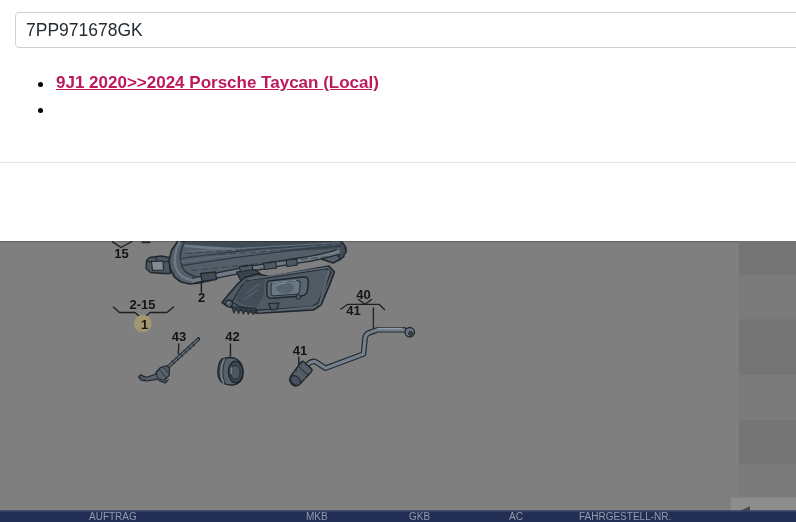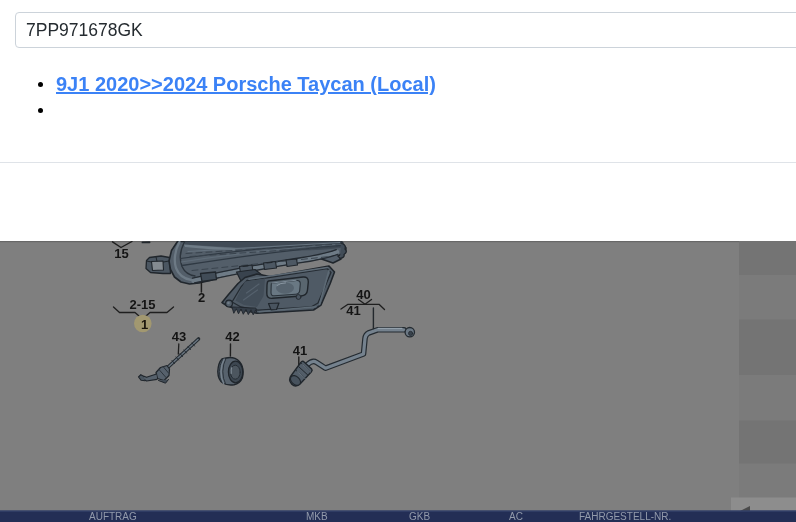--- a/index.html
+++ b/index.html
@@ -1,20 +1,20 @@
 <!DOCTYPE html>
 <html><head>
 <meta charset="utf-8">
 <style>
 html,body{margin:0;padding:0;background:#fff;}
 .page{position:relative;width:796px;height:522px;overflow:hidden;font-family:"Liberation Sans",sans-serif;}
 .inp{position:absolute;left:15px;top:12px;width:800px;height:34px;border:1px solid #ccd3da;border-radius:4px;background:#fff;font-size:17.5px;color:#252b30;line-height:34px;padding-left:10px;}
 .li{position:absolute;white-space:nowrap;}
 .bullet{position:absolute;width:5px;height:5px;border-radius:50%;background:#000;}
-a.lnk{color:#3b82f6;font-weight:bold;font-size:20px;text-decoration:underline;}
+a.lnk{color:#be185d;font-weight:bold;font-size:17px;text-decoration:underline;}
 .hr{position:absolute;left:0;top:162px;width:796px;height:1px;background:#dfe3e8;}
 .bottom{position:absolute;left:0;top:241px;width:796px;height:281px;}
 </style>
 </head>
 <body>
 <div class="page">
   <div class="inp">7PP971678GK</div>
   <div class="bullet" style="left:38px;top:82px;"></div>
   <div class="li" style="left:56px;top:73px;"><a class="lnk" href="#">9J1 2020&gt;&gt;2024 Porsche Taycan (Local)</a></div>
   <div class="bullet" style="left:38px;top:108px;"></div>

